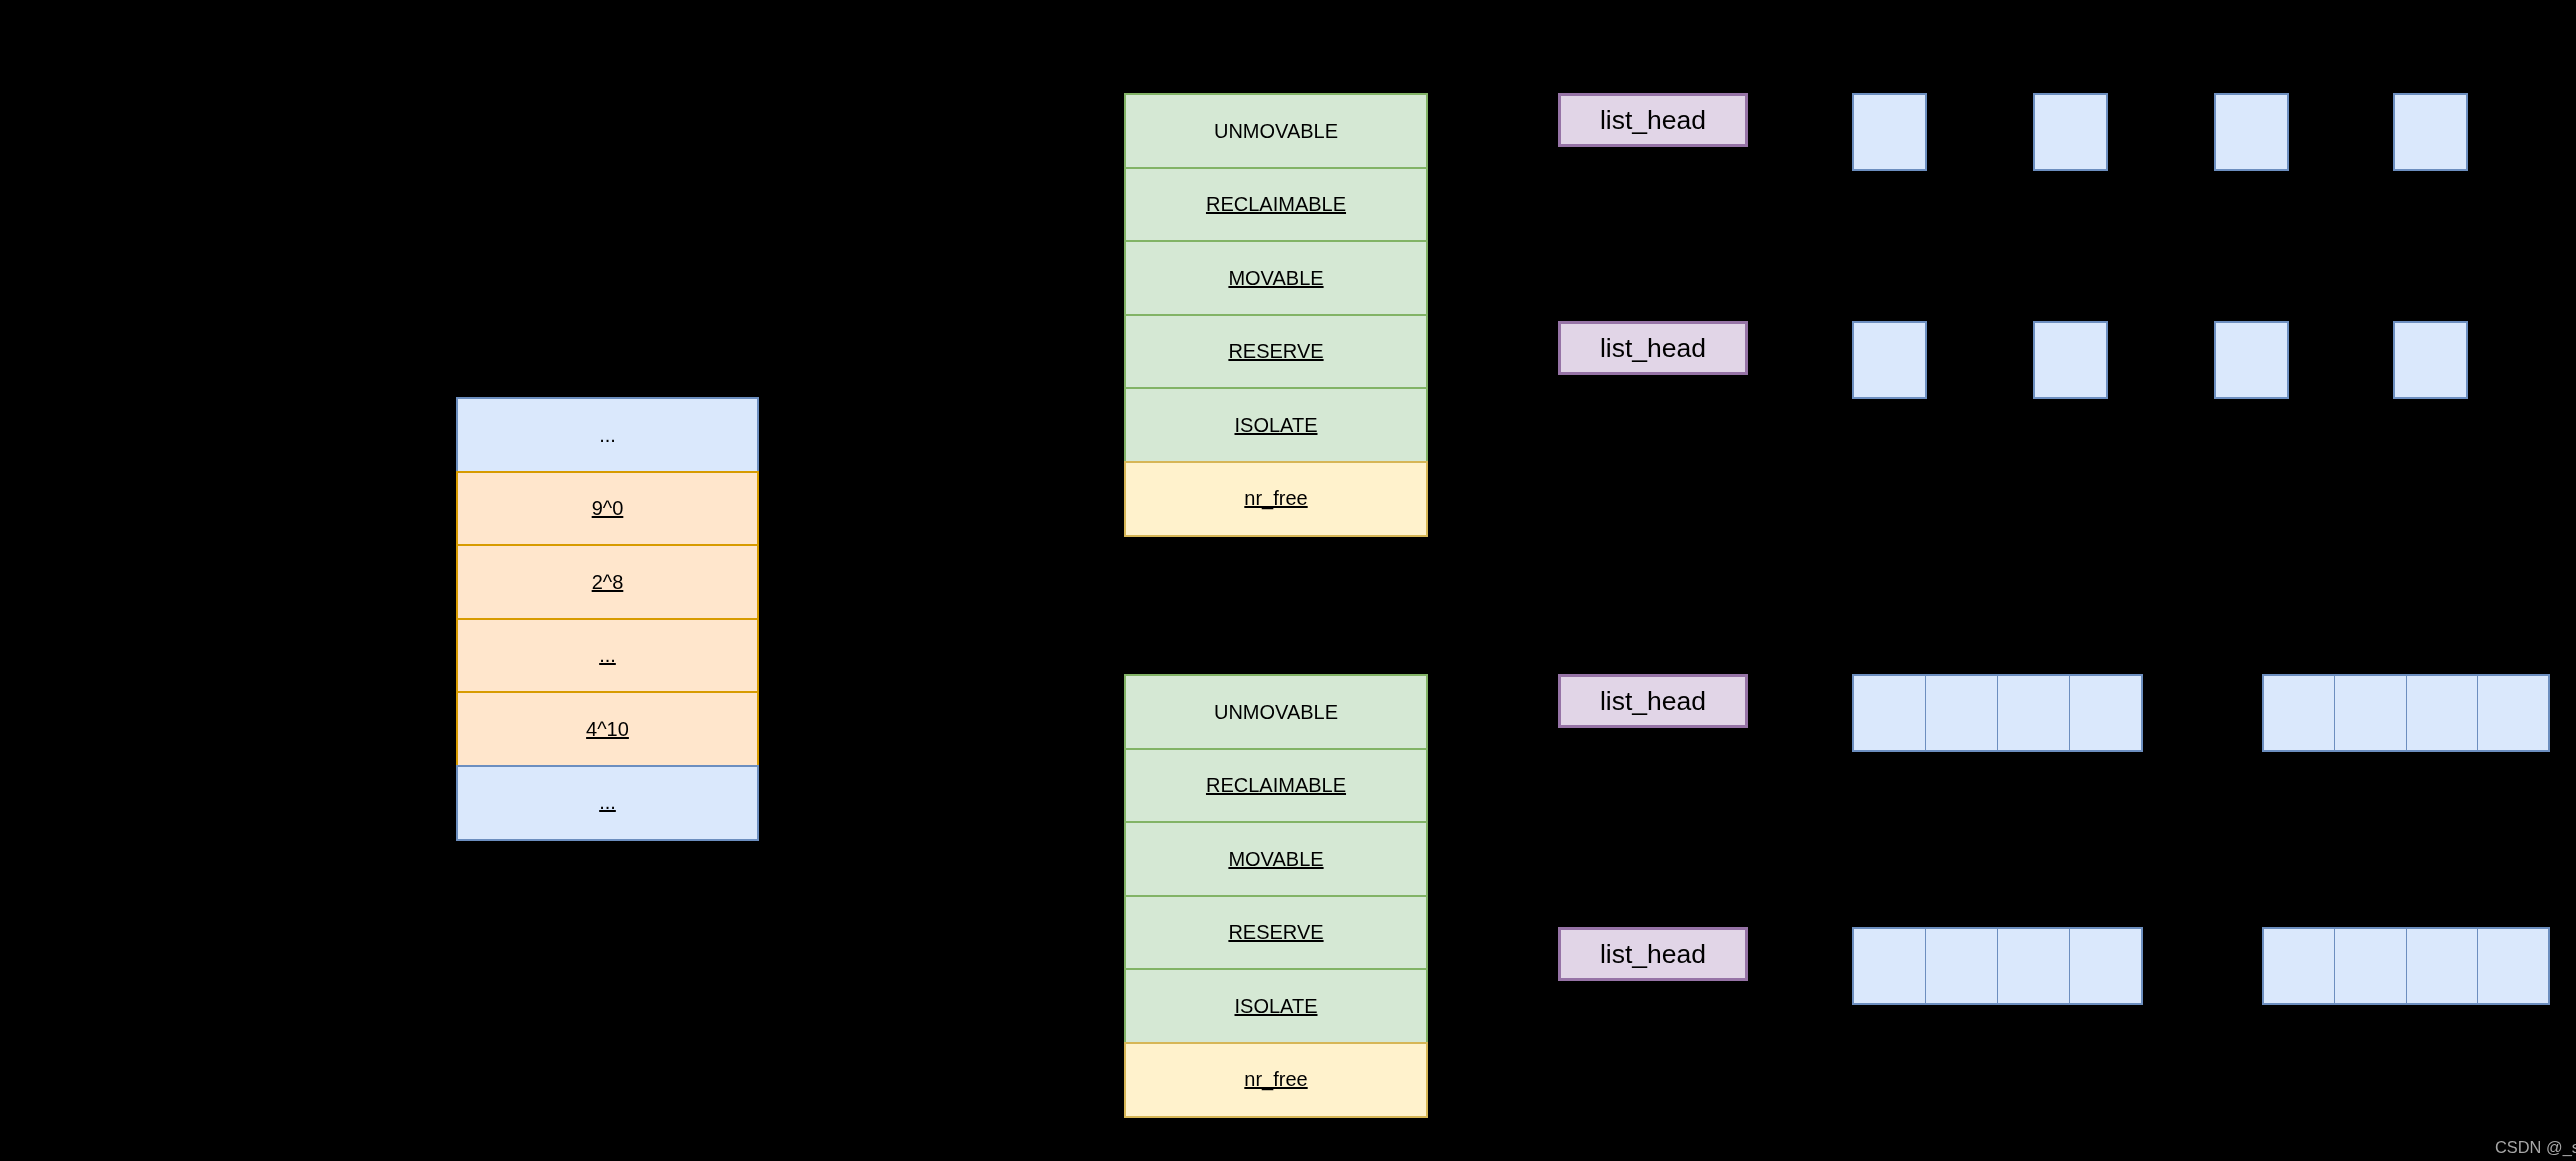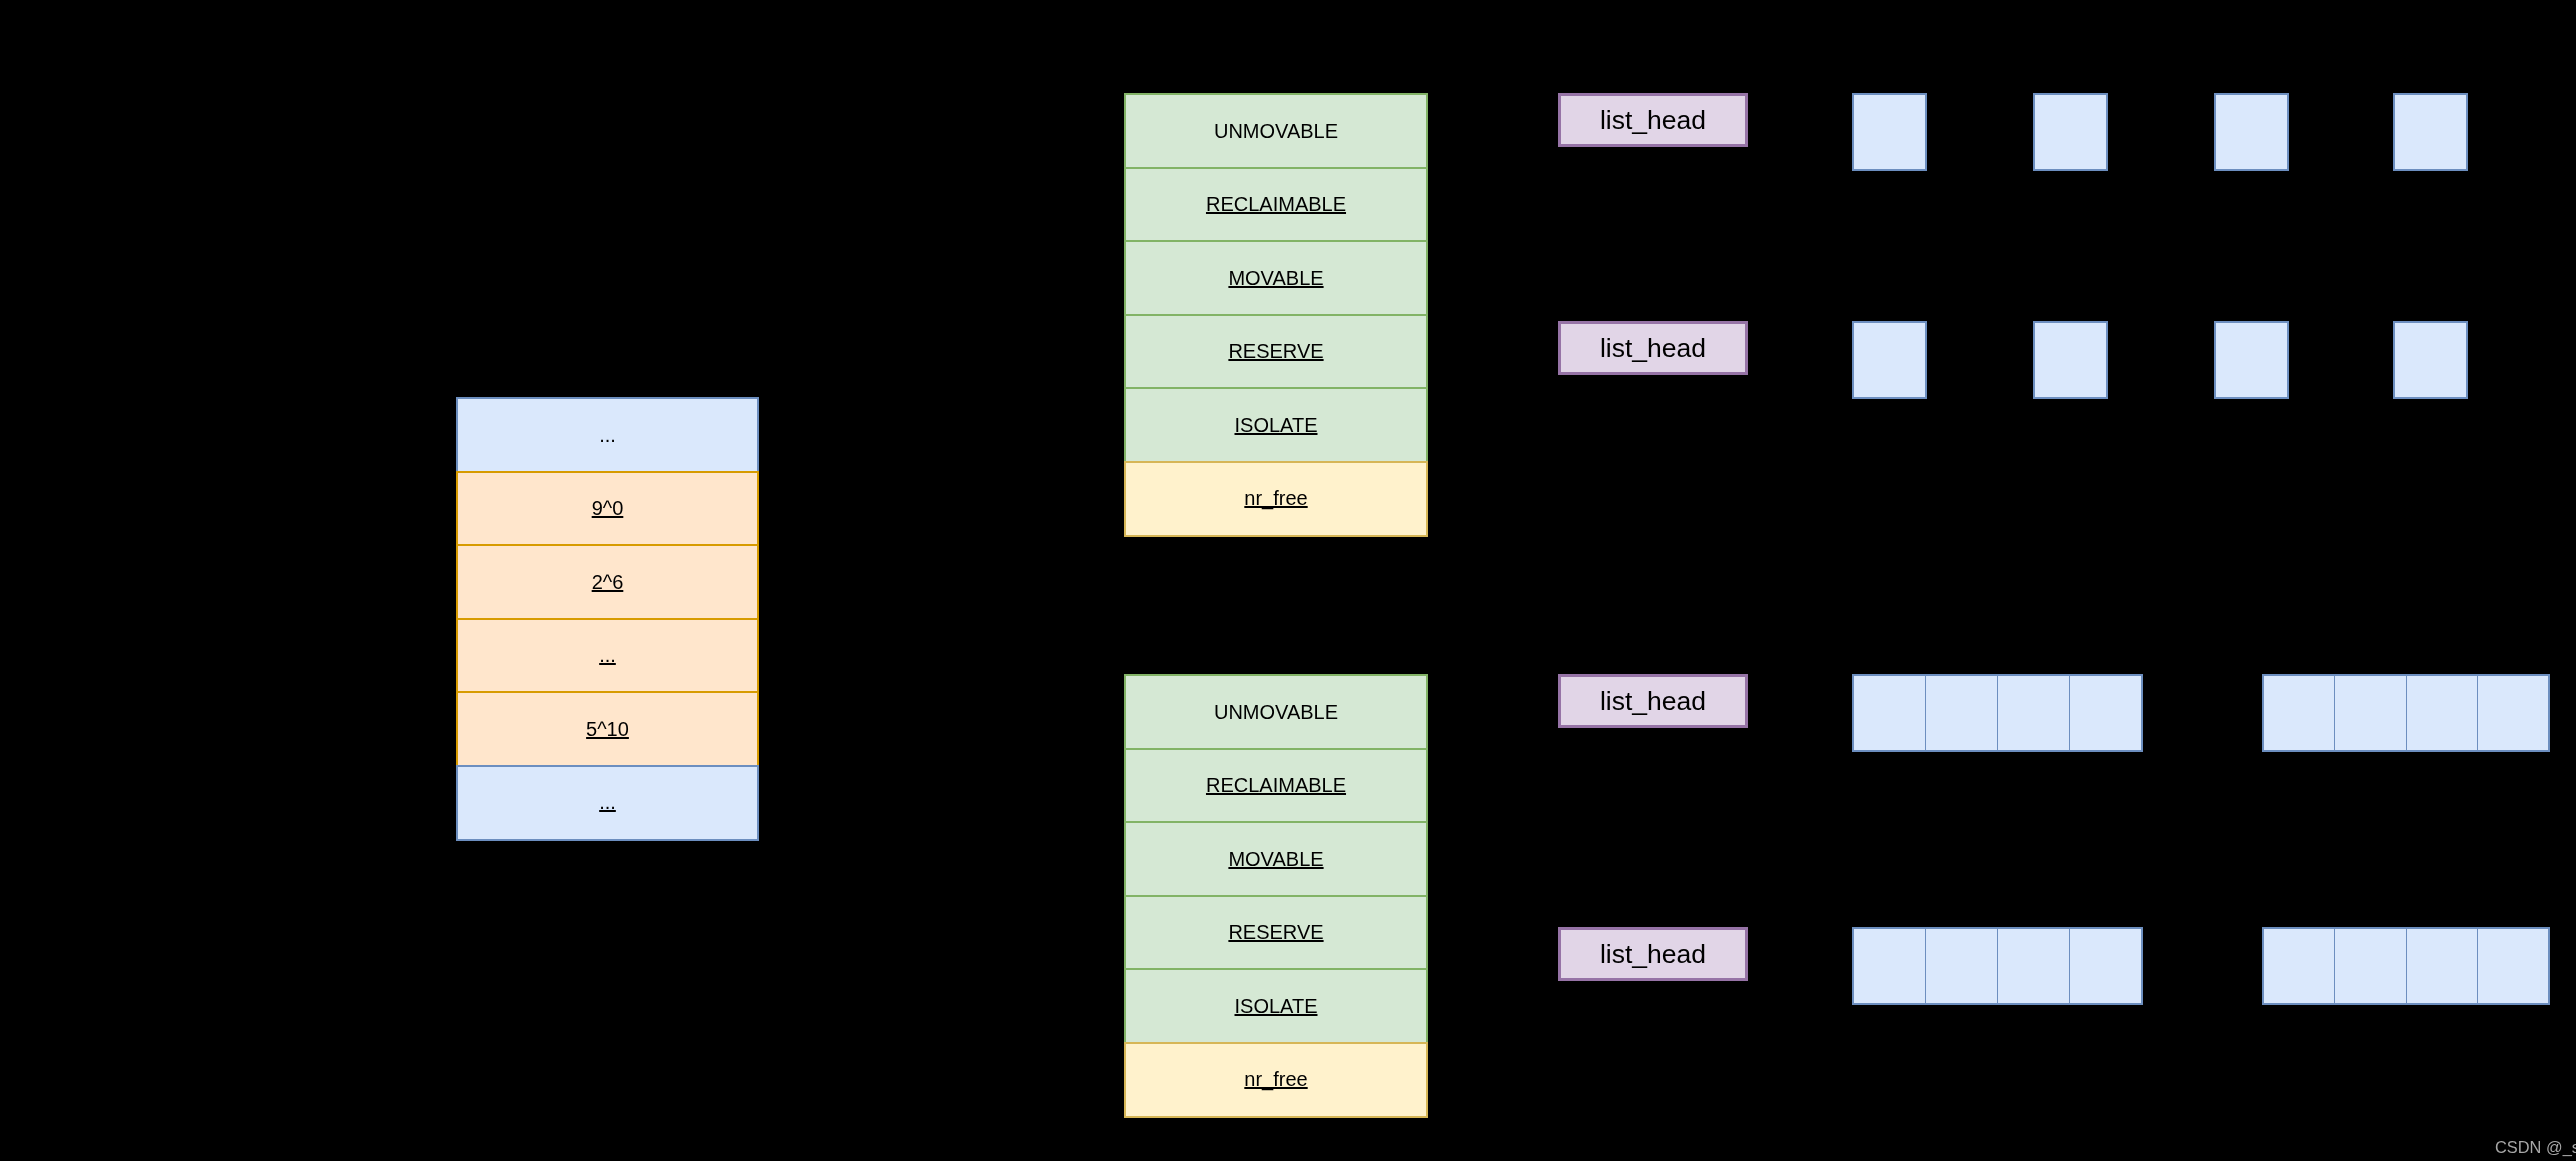--- a/index.html
+++ b/index.html
@@ -46,23 +46,23 @@
   }
 </style>
 </head>
 <body>
 
 <div class="canvas">
 
   <div class="col" style="left:456px;top:397px;width:303px;">
     <div class="row blue">...</div>
     <div class="row orange">9^0</div>
-    <div class="row orange">2^6</div>
+    <div class="row orange">2^8</div>
     <div class="row orange">...</div>
-    <div class="row orange">5^10</div>
+    <div class="row orange">4^10</div>
     <div class="row blue">...</div>
   </div>
 
   <div class="col" style="left:1124px;top:93px;width:304px;">
     <div class="row green">UNMOVABLE</div>
     <div class="row green">RECLAIMABLE</div>
     <div class="row green">MOVABLE</div>
     <div class="row green">RESERVE</div>
     <div class="row green">ISOLATE</div>
     <div class="row yellow">nr_free</div>

